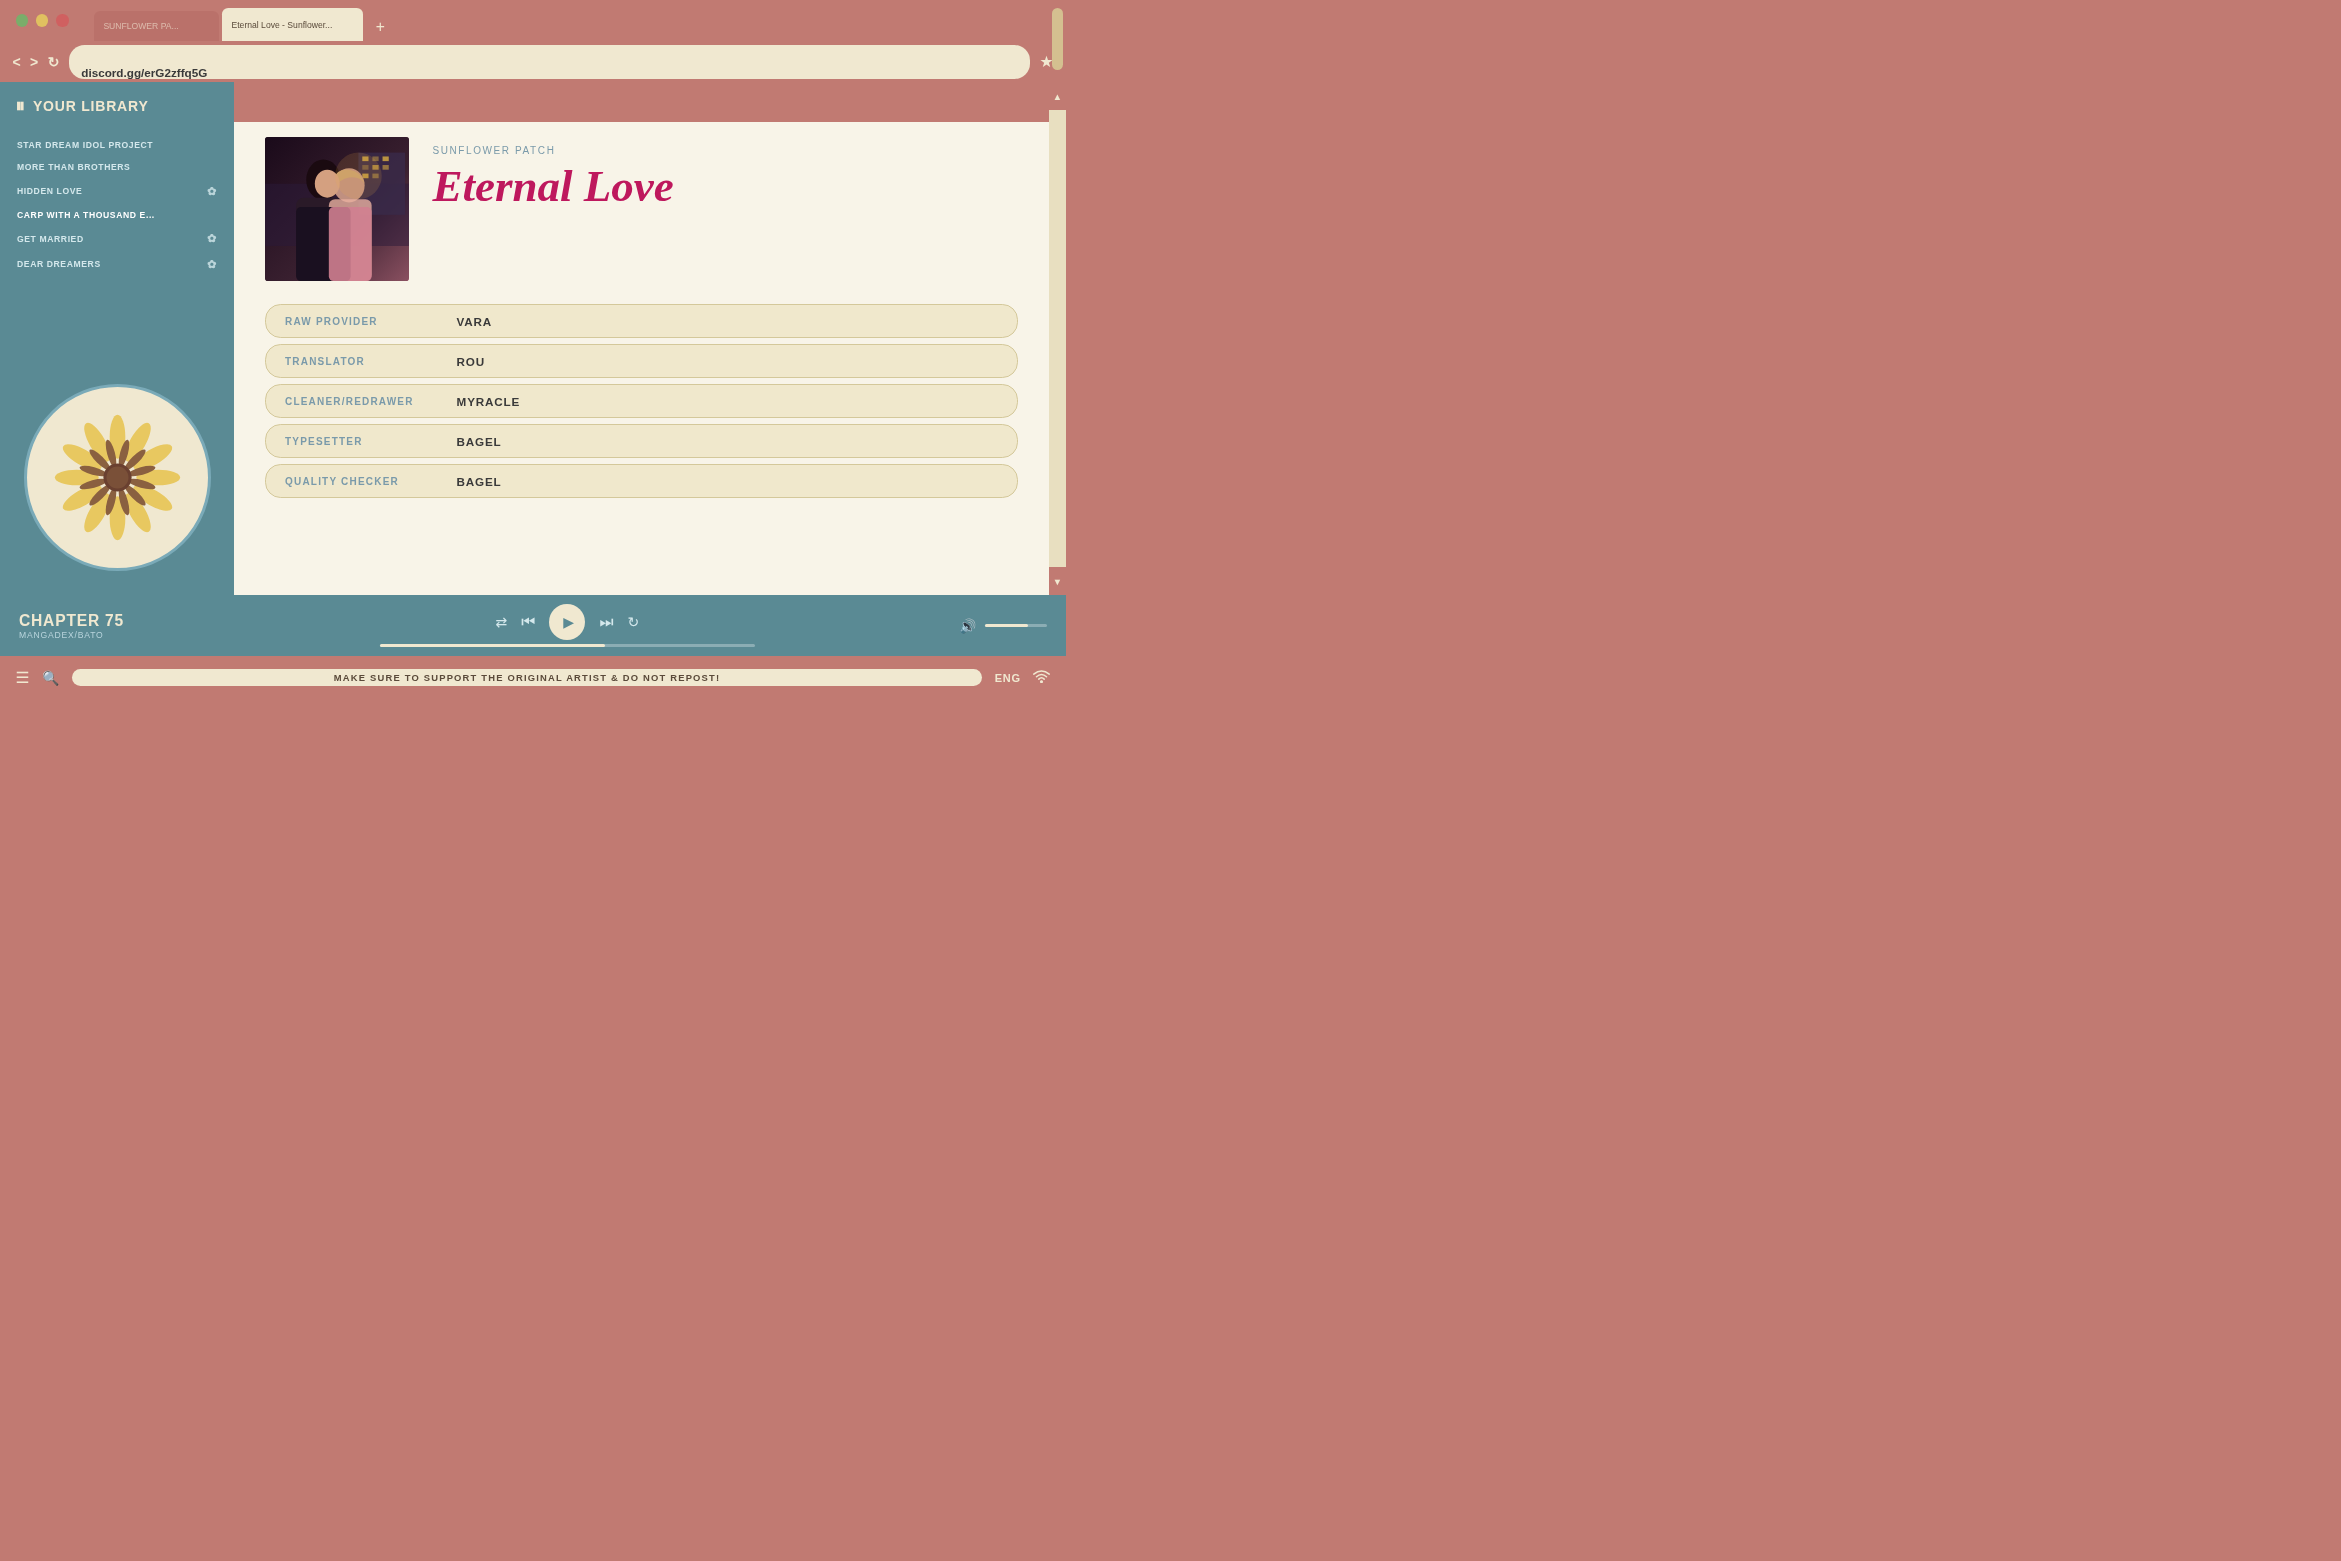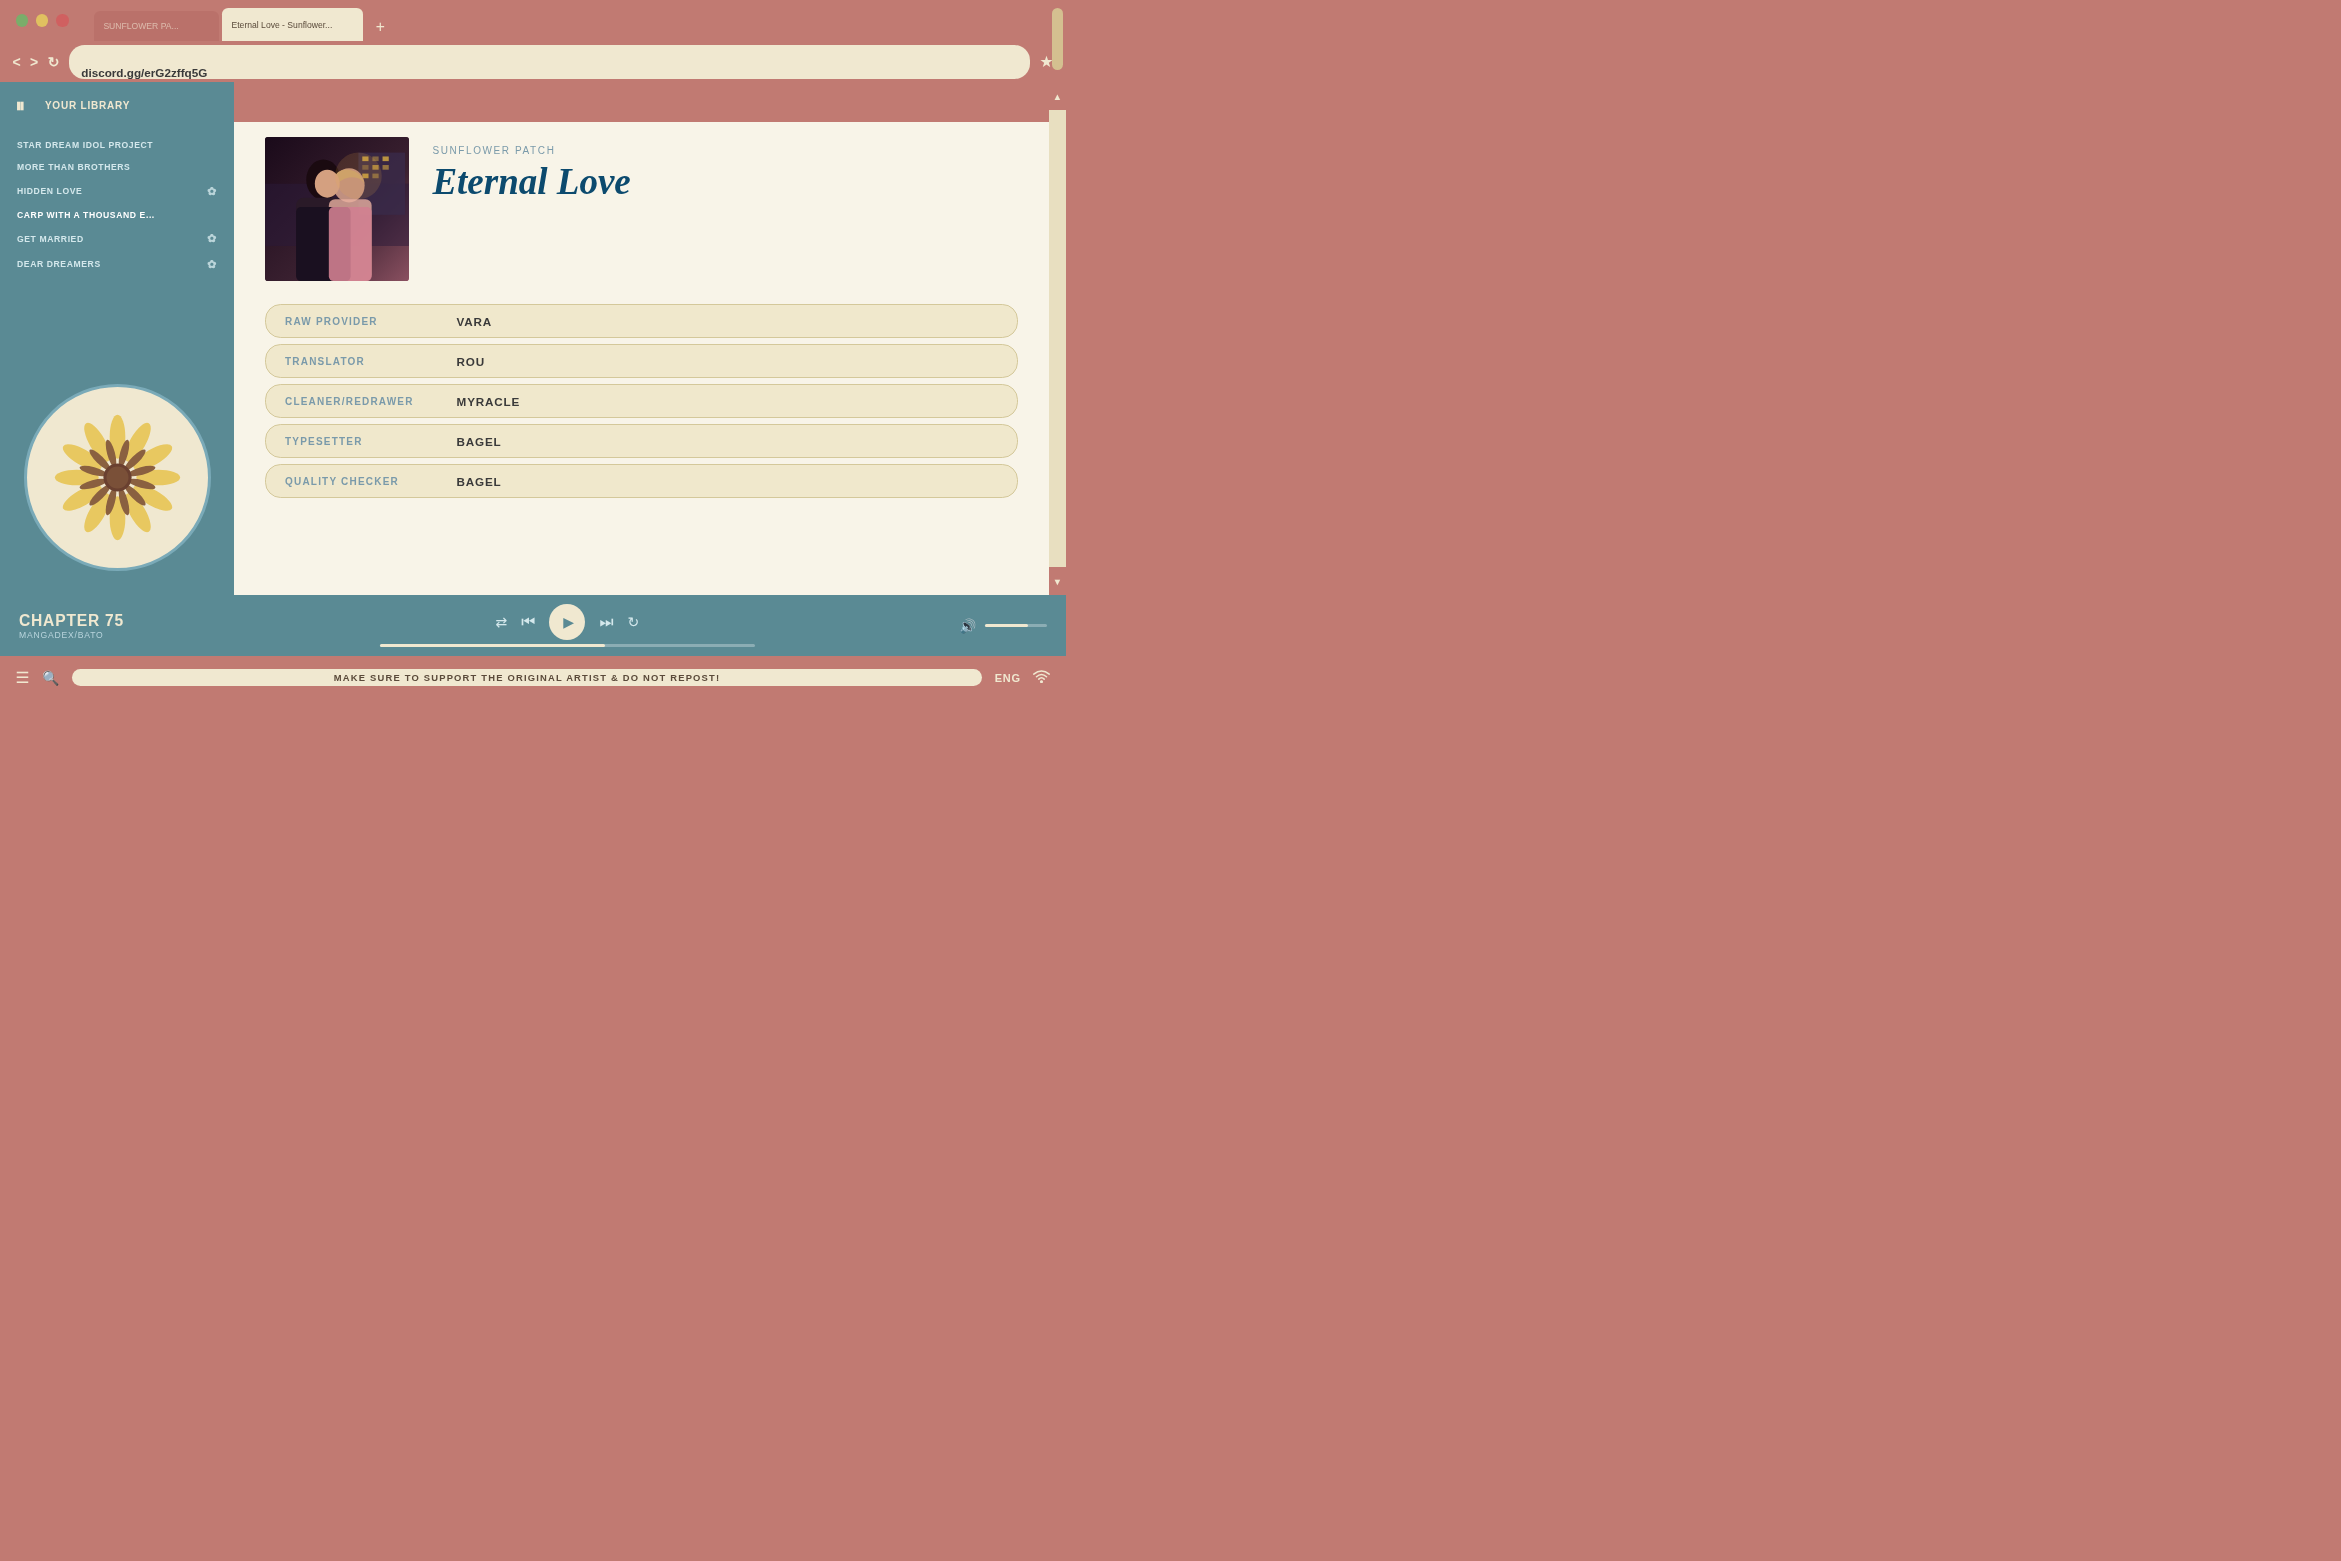--- a/index.html
+++ b/index.html
@@ -120,25 +120,24 @@
       align-items: center;
       gap: 9.4px;
       padding: 12.5px 15.6px;
       color: #f0e8d0;
     }
     .library-icon {
       font-size: 17px;
       color: #f0e8d0;
     }
     .sidebar-title {
-      font-size: 10px;
+      font-size: 14px;
       font-weight: bold;
       letter-spacing: 0.8px;
       color: #f0e8d0;
-      margin-left: 12px;
     }
     .sidebar-list {
       padding: 4.7px 0;
       flex: 1;
     }
     .sidebar-item {
       display: flex;
       align-items: center;
       justify-content: space-between;
       padding: 6.2px 17px;
@@ -195,23 +194,23 @@
     }
     .group-name {
       font-size: 10px;
       letter-spacing: 1.6px;
       color: #7a9aaa;
       font-weight: normal;
       margin-bottom: 6.2px;
       text-transform: uppercase;
     }
     .manga-title {
-      font-size: 37px;
-      font-weight: bold;
-      color: #0c4a6e;
+      font-size: 45px;
+      font-weight: bold;
+      color: #be185d;
       font-family: Georgia, serif;
       line-height: 1.1;
       font-style: italic;
     }
 
     
     .credits-table {
       display: flex;
       flex-direction: column;
       gap: 6.2px;

